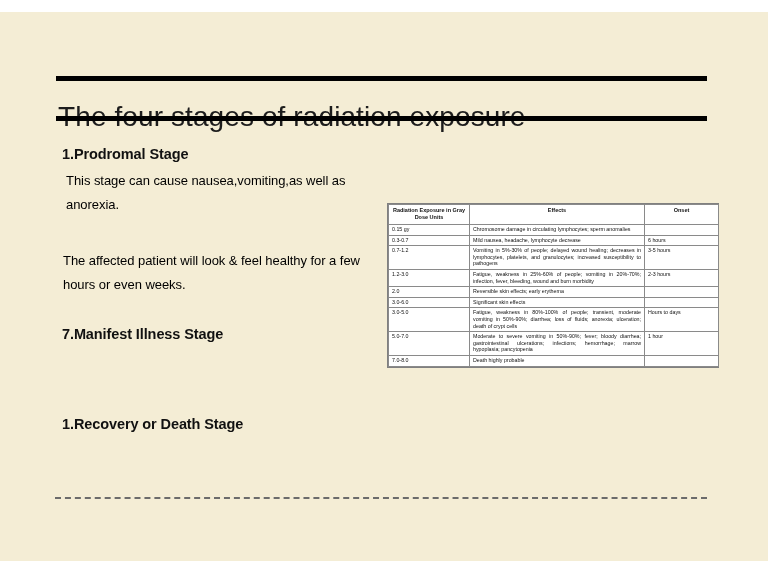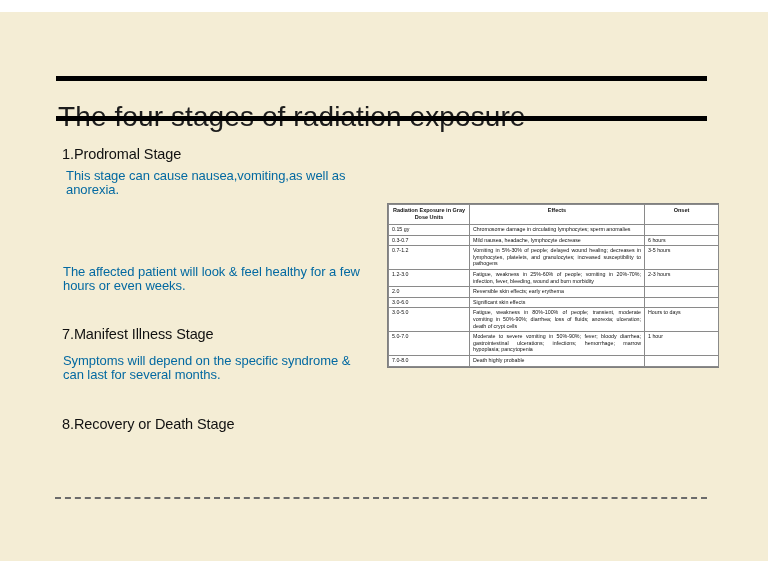--- a/index.html
+++ b/index.html
@@ -61,38 +61,38 @@
     top: 133px;
     width: 310px;
   }
   .stage {
     position: absolute;
     left: 0;
     width: 310px;
   }
   .stage-heading {
     font-size: 14.5px;
-    font-weight: normal;
+    font-weight: bold;
     color: #111111;
     line-height: 18px;
     letter-spacing: -0.1px;
   }
   .stage-body {
     font-size: 13px;
     font-weight: 400;
-    color: #0369a1;
-    line-height: 14px;
+    color: #000000;
+    line-height: 24px;
     letter-spacing: -0.05px;
   }
 
   #stage-1 { top: 0px; }
   #stage-1 .stage-body { margin-top: 6px; margin-left: 4px; width: 300px; }
 
   #stage-2 { top: 92px; }
-  #stage-2 .stage-body { margin-top: 28px; margin-left: 1px; width: 302px; }
+  #stage-2 .stage-body { margin-top: 12px; margin-left: 1px; width: 302px; }
 
   #stage-3 { top: 180px; }
   #stage-3 .stage-body { margin-top: 11px; margin-left: 1px; width: 296px; }
 
   #stage-4 { top: 270px; }
   #stage-4 .stage-body { margin-top: 13px; margin-left: 1px; width: 300px; }
 
   
   #dashed-divider {
     position: absolute;
@@ -165,25 +165,24 @@
       <div class="stage-heading">1.Prodromal Stage</div>
       <div class="stage-body">This stage can cause nausea,vomiting,as well as anorexia.</div>
     </div>
 
     <div class="stage" id="stage-2">
       <div class="stage-body">The affected patient will look &amp; feel healthy for a few hours or even weeks.</div>
     </div>
 
     <div class="stage" id="stage-3">
       <div class="stage-heading">7.Manifest Illness Stage</div>
-      <div class="stage-body">Symptoms will depend on the specific syndrome &amp; can last for several months.</div>
     </div>
 
     <div class="stage" id="stage-4">
-      <div class="stage-heading">8.Recovery or Death Stage</div>
+      <div class="stage-heading">1.Recovery or Death Stage</div>
     </div>
 
   </div>
 
   <div id="effects-table-wrap">
     <table id="effects-table">
       <colgroup>
         <col class="c-dose">
         <col class="c-eff">
         <col class="c-onset">

